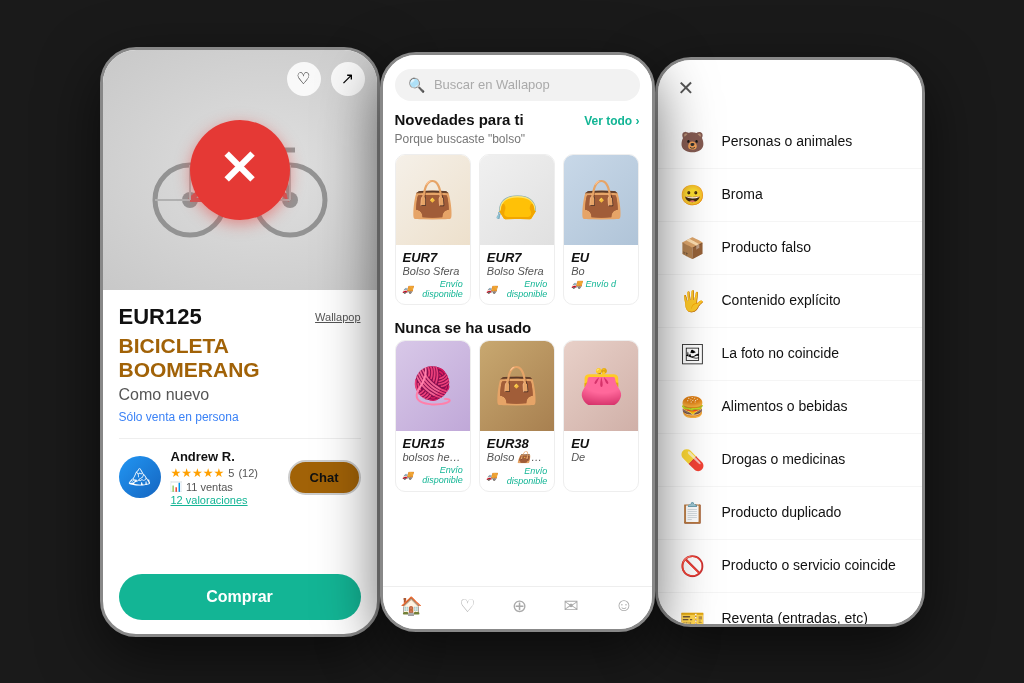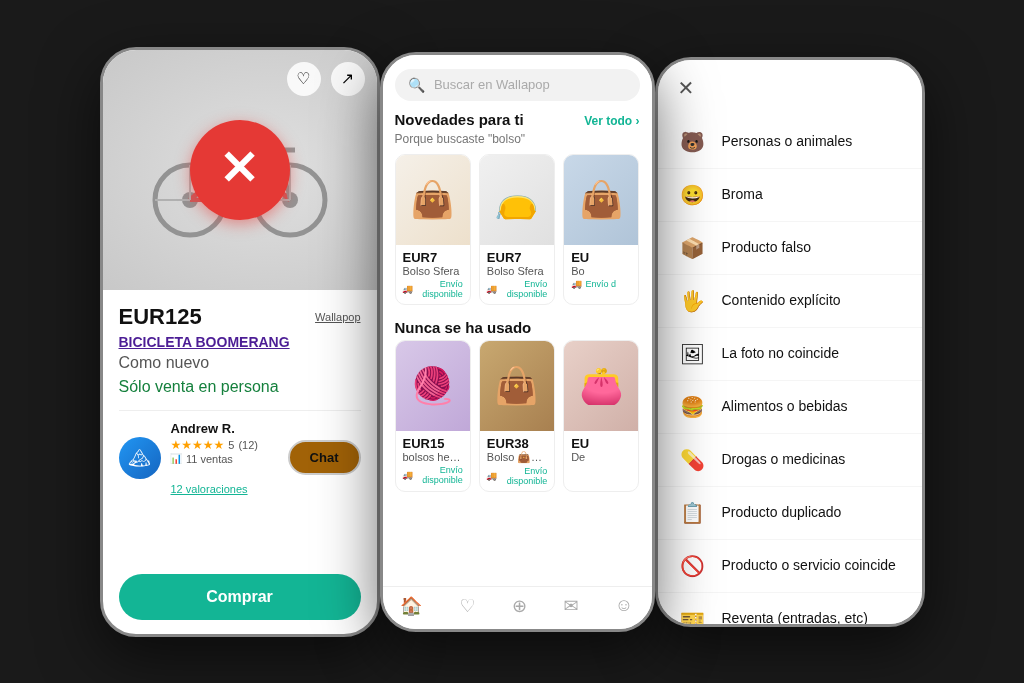--- a/index.html
+++ b/index.html
@@ -149,34 +149,33 @@
     }
 
     .destacado-badge {
       font-size: 11px;
       color: #555;
       text-decoration: underline;
       font-weight: 500;
     }
 
     .listing-title {
-      font-size: 14px;
+      font-size: 21px;
       font-weight: 600;
-      color: #4c1d95;
-      text-decoration: underline;
+      color: #a16207;
     }
 
     .listing-condition {
       font-size: 16px;
       color: #555;
     }
 
     .listing-location {
-      font-size: 16px;
-      color: #15803d;
+      font-size: 12px;
+      color: #3b82f6;
       margin-top: 2px;
     }
 
     .seller-row {
       display: flex;
       align-items: center;
       gap: 10px;
       margin-top: 10px;
       padding-top: 10px;
       border-top: 1px solid #eee;
@@ -232,21 +231,21 @@
 
     .sales-icon {
       color: #9C27B0;
       font-size: 10px;
     }
 
     .reviews-link {
       font-size: 11px;
       color: #13B595;
       text-decoration: underline;
-      margin-top: 18px;
+      margin-top: 1px;
     }
 
     .chat-btn {
       padding: 8px 20px;
       border: 2px solid #ccc;
       border-radius: 24px;
       background: #a16207;
       font-size: 13px;
       font-weight: 600;
       color: #111;
@@ -356,20 +355,21 @@
     .product-img-brown {
       background: linear-gradient(135deg, #c8a870 0%, #a88050 100%);
     }
 
     .product-img-extra {
       background: linear-gradient(135deg, #e8d0c8 0%, #d0b0a8 100%);
     }
 
     .product-info {
       padding: 5px 7px;
+      font-style: italic;
     }
 
     .product-price {
       font-size: 13px;
       font-weight: 700;
       color: #111;
     }
 
     .product-name {
       font-size: 11px;

